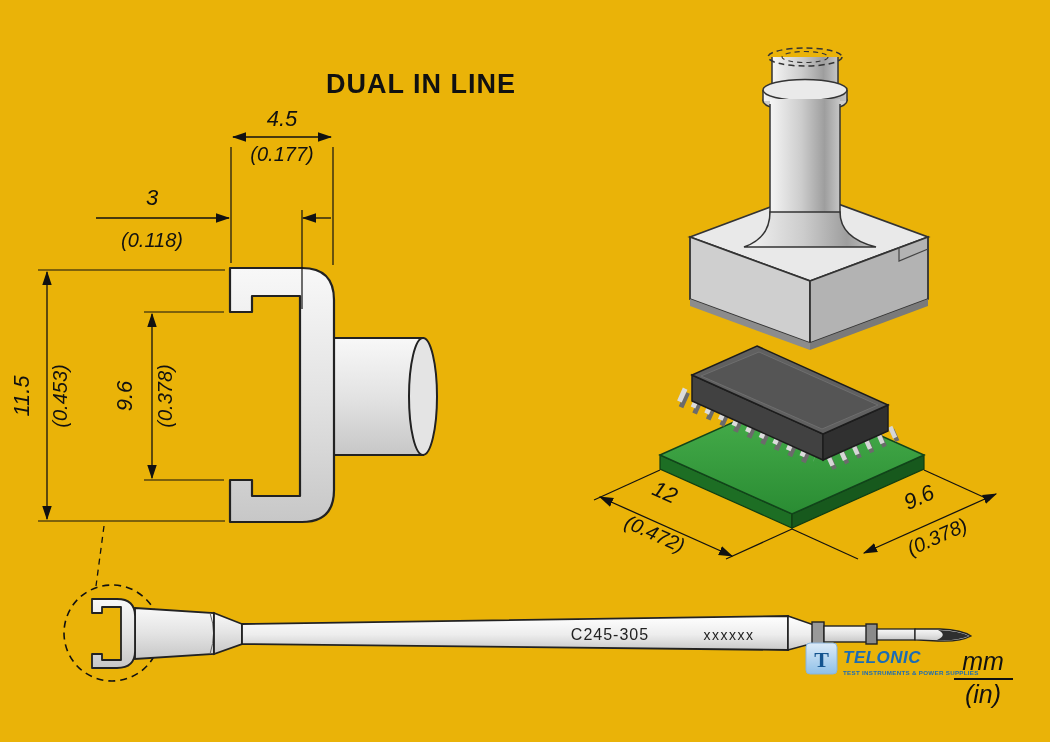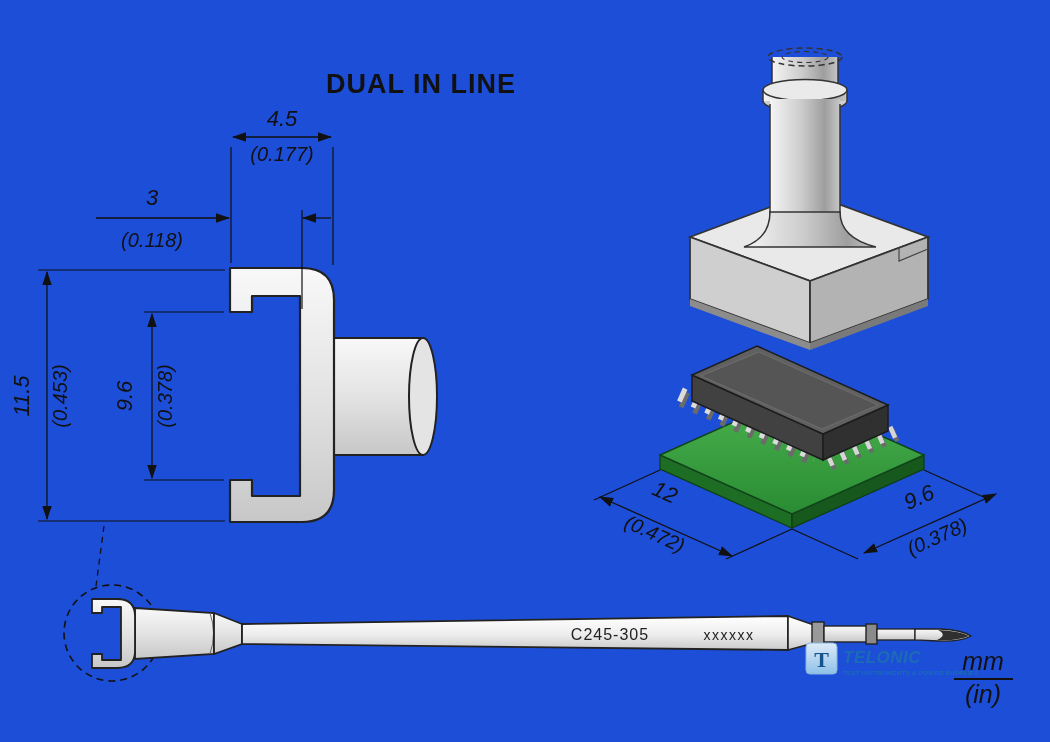--- a/index.html
+++ b/index.html
@@ -1,16 +1,16 @@
 <!DOCTYPE html>
 <html><head>
 <meta charset="utf-8">
 <style>
   html,body{margin:0;padding:0;background:#fff;}
-  .page{position:relative;width:1050px;height:742px;background:#1d4ed8;overflow:hidden;
+  .page{position:relative;width:1050px;height:742px;background:#eab308;overflow:hidden;
         font-family:"Liberation Sans", sans-serif;}
   svg{display:block;}
   .title{font:700 27px "Liberation Sans", sans-serif;fill:#111;letter-spacing:1px;text-anchor:middle;}
   .dim{font:italic 22px "Liberation Sans", sans-serif;fill:#111;text-anchor:middle;}
   .dimIn{font:italic 20px "Liberation Sans", sans-serif;fill:#111;text-anchor:middle;}
   .model{font:16px "Liberation Sans", sans-serif;fill:#222;letter-spacing:1px;text-anchor:middle;}
   .marking{font:14px "Liberation Sans", sans-serif;fill:#222;letter-spacing:1.5px;text-anchor:middle;}
   .unit{font:italic 25px "Liberation Sans", sans-serif;fill:#111;text-anchor:middle;}
   .brand{font:italic 700 17px "Liberation Sans", sans-serif;fill:#1b6cb5;letter-spacing:.5px;}
   .tagline{font:700 6.2px "Liberation Sans", sans-serif;fill:#1b6cb5;letter-spacing:.3px;}

